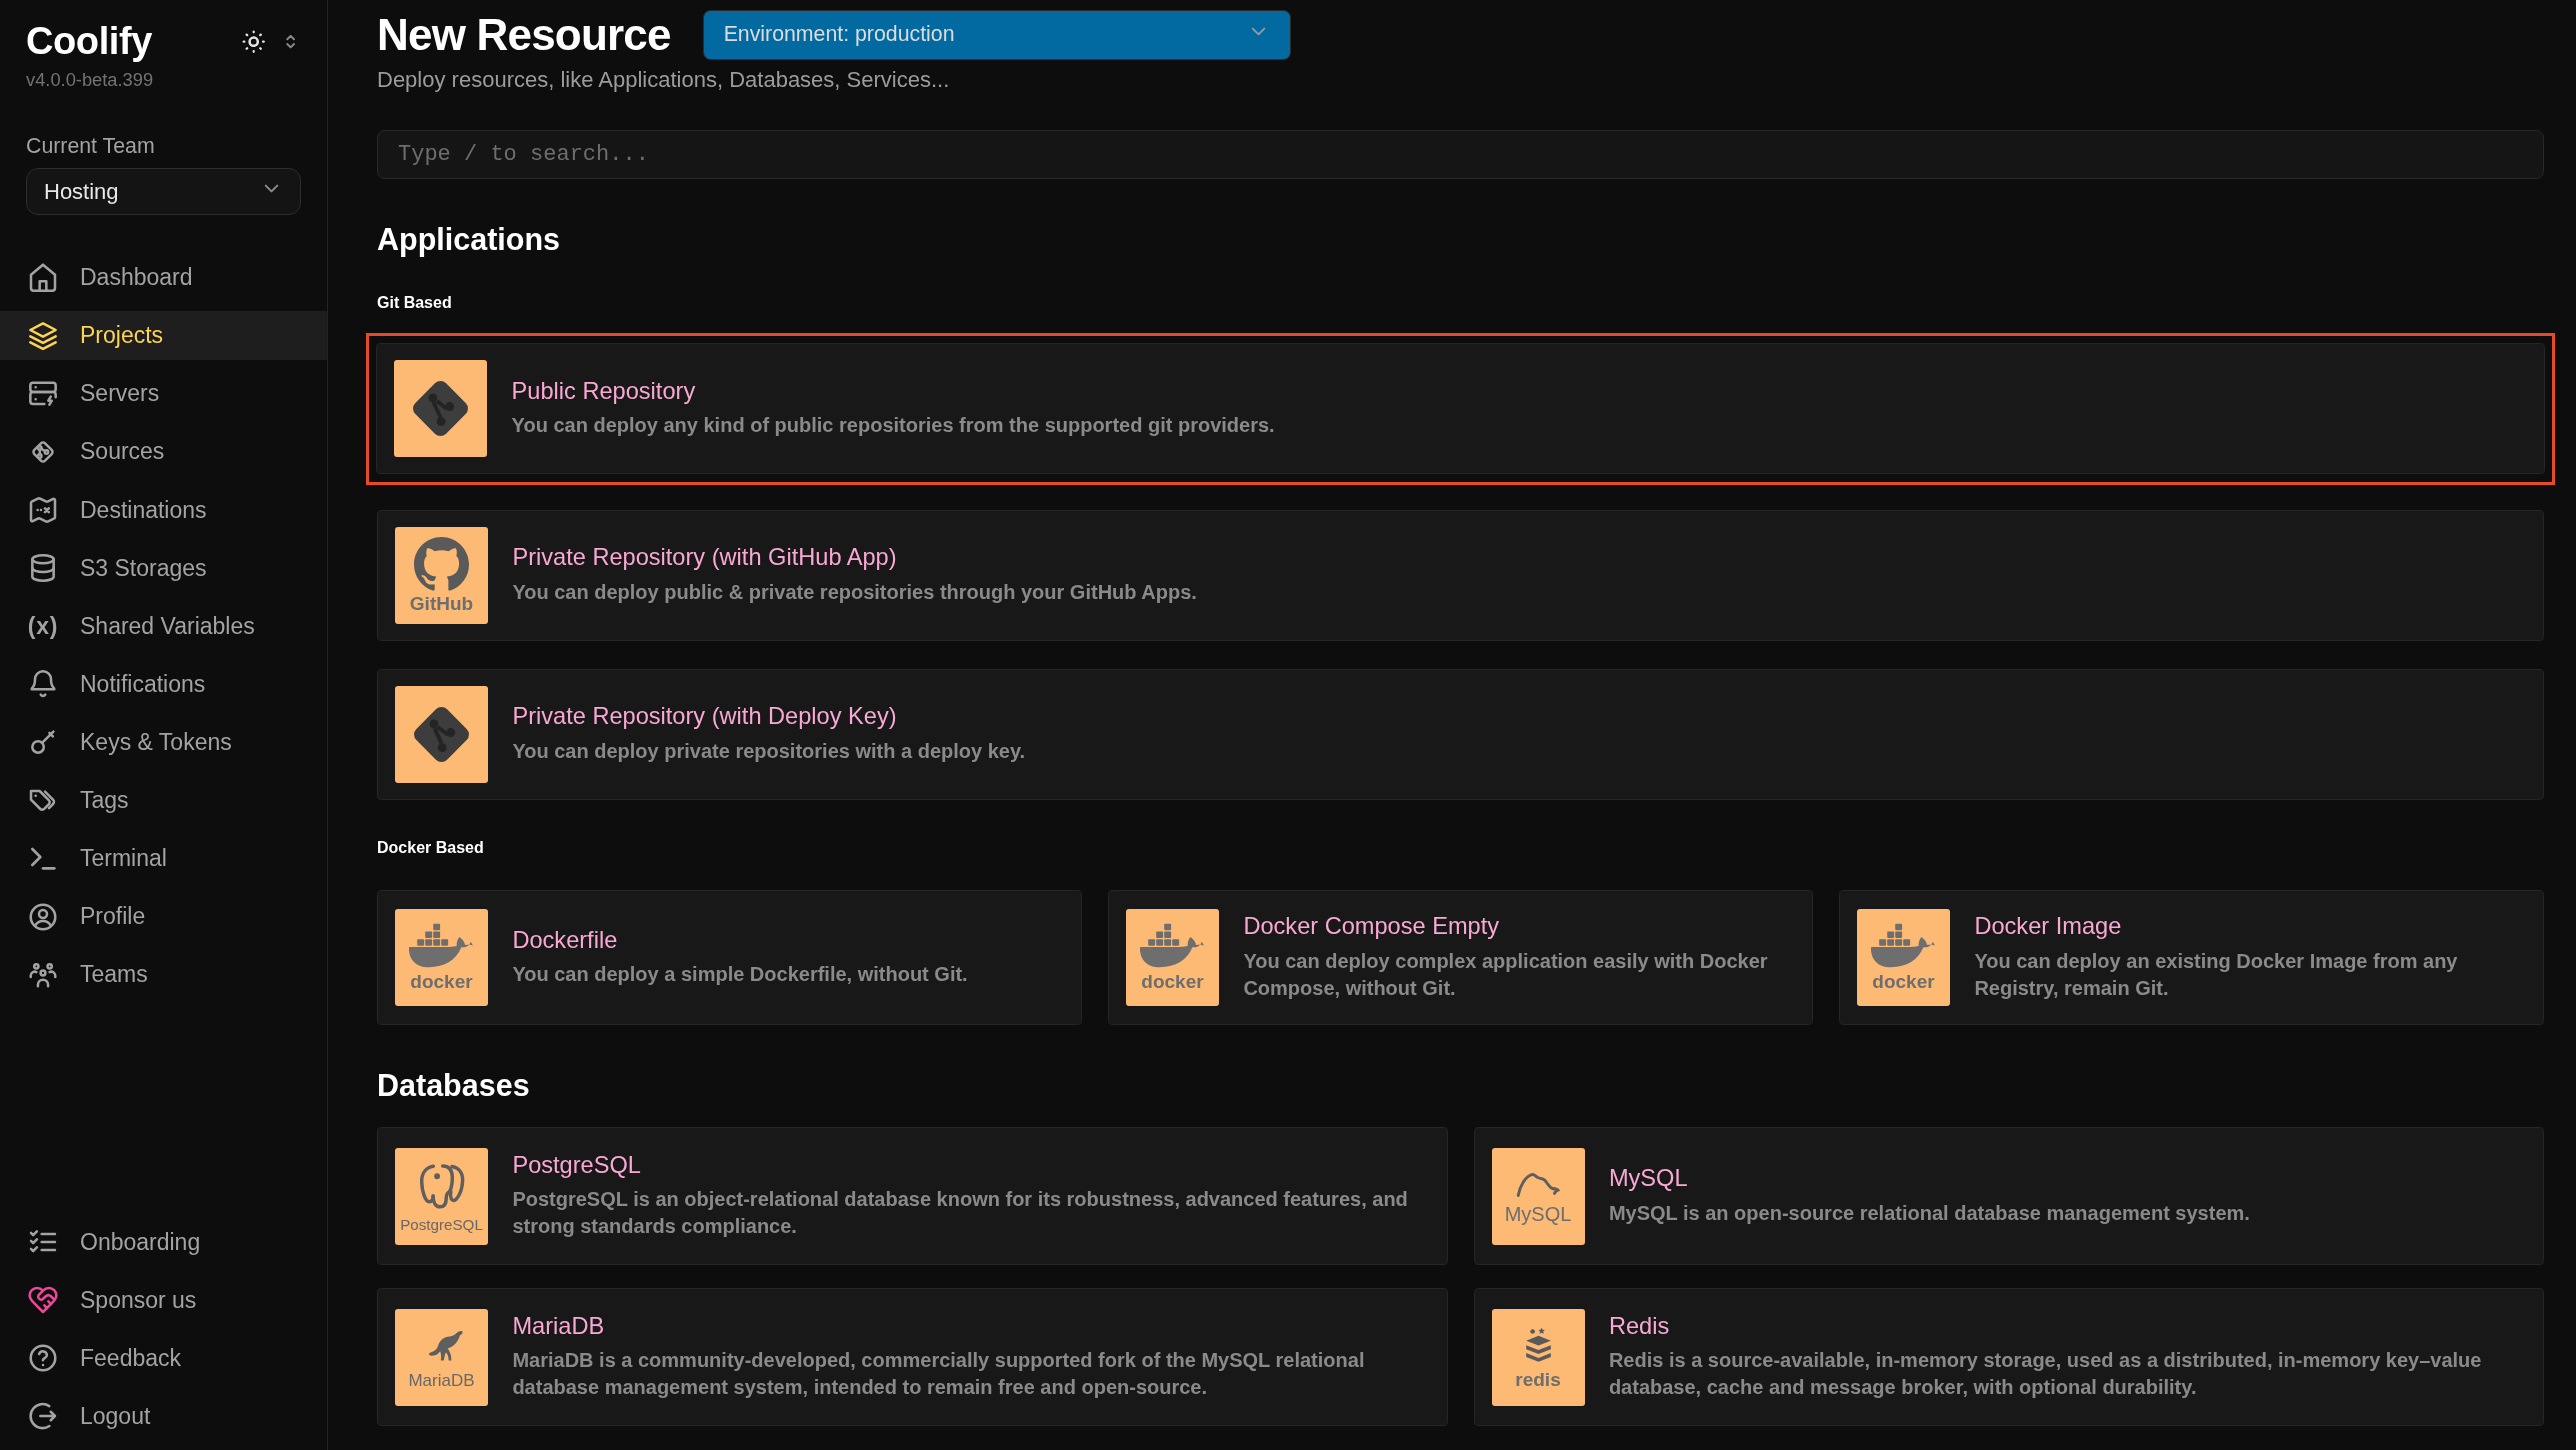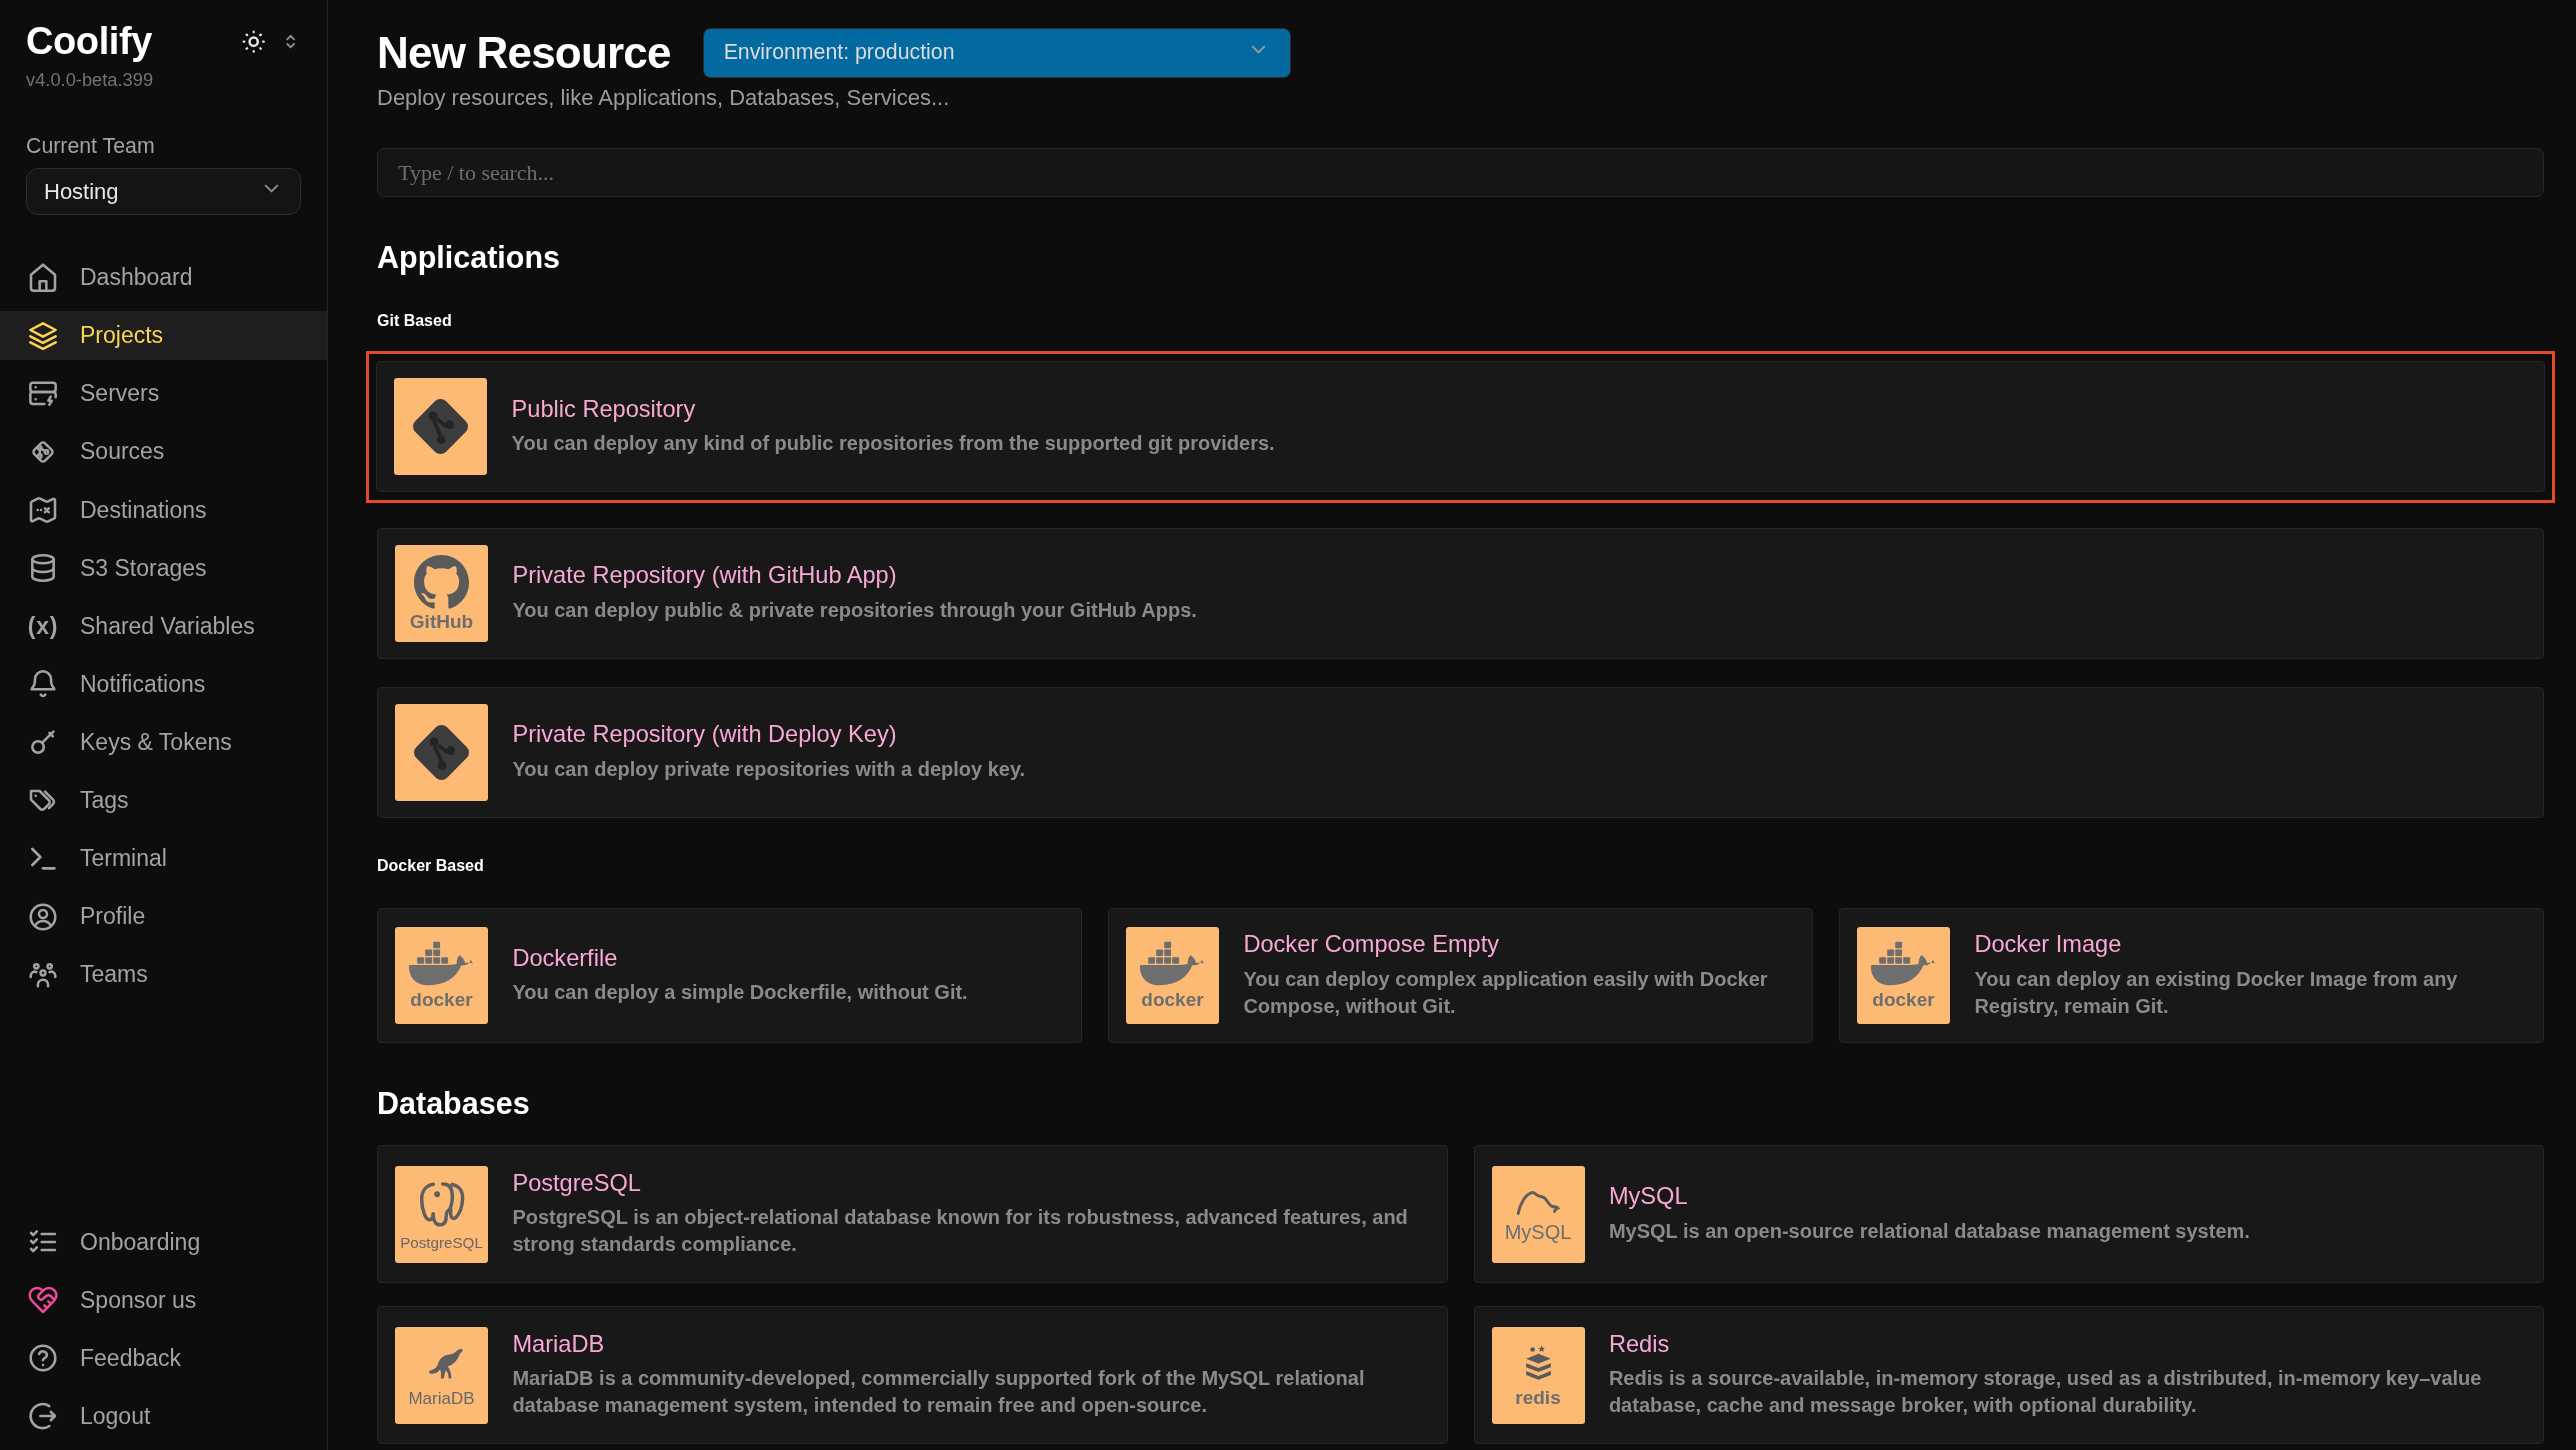--- a/index.html
+++ b/index.html
@@ -41,35 +41,35 @@
     cursor: pointer; white-space: nowrap;
   }
   .nav-item:last-child { margin-bottom: 0; }
   .nav-item.active { background: #1e1e1e; color: var(--accent-yellow, #fcd452); }
   .nav-icon { width: 34px; min-width: 34px; display: flex; justify-content: center; align-items: center; }
   .nav-icon svg { width: 32px; height: 32px; }
   .var-glyph { font-size: 23px; font-weight: 700; letter-spacing: 0.8px; line-height: 1; }
   .pink .nav-icon { color: var(--accent-pink, #ec4899); }
 
   
-  .main { flex: 1; padding: 26px 32px 0 49px; overflow: hidden; }
+  .main { flex: 1; padding: 8px 32px 0 49px; overflow: hidden; }
   .main-header { display: flex; align-items: center; gap: 32px; height: 53px; }
   .page-title { font-size: 44px; font-weight: 700; letter-spacing: -0.8px; line-height: 53px; }
   .env-select {
     width: 588px; height: 50px; background: #0369a1;
     border: 1.5px solid #2c2c2c; border-radius: 7.6px;
     display: flex; align-items: center; justify-content: space-between;
     padding: 0 20px; font-size: 21.3px; color: #dcdcdc; cursor: pointer;
   }
   .subtitle { font-size: 22px; line-height: 26px; color: #9c9c9c; margin-top: 6.1px; }
   .search {
     display: block; width: 100%; height: 49px; margin-top: 37px;
     background: #151515; border: 1.5px solid #292929; border-radius: 7.6px;
     color: #d0d0d0; font-size: 22px; padding: 0 20px; outline: none;
-    font-family: Liberation Serif, serif;
+    font-family: Liberation Mono, monospace;
   }
   .search::placeholder { color: #6e6e6e; }
   h2.section { font-size: 30.5px; line-height: 34px; font-weight: 700; margin-top: 43px; }
   h3.subsection { font-size: 16px; line-height: 27.4px; font-weight: 700; }
 
   .hl-wrap { border: 3px solid var(--accent-red, #e64a27); padding: 7.6px; margin: 16px -11.4px 0; }
   .card {
     background: #181818; border: 1.5px solid #262626; border-radius: 4.6px;
     display: flex; align-items: center; gap: 24.4px;
     padding: 15.2px 17px; height: 131px; cursor: pointer;

